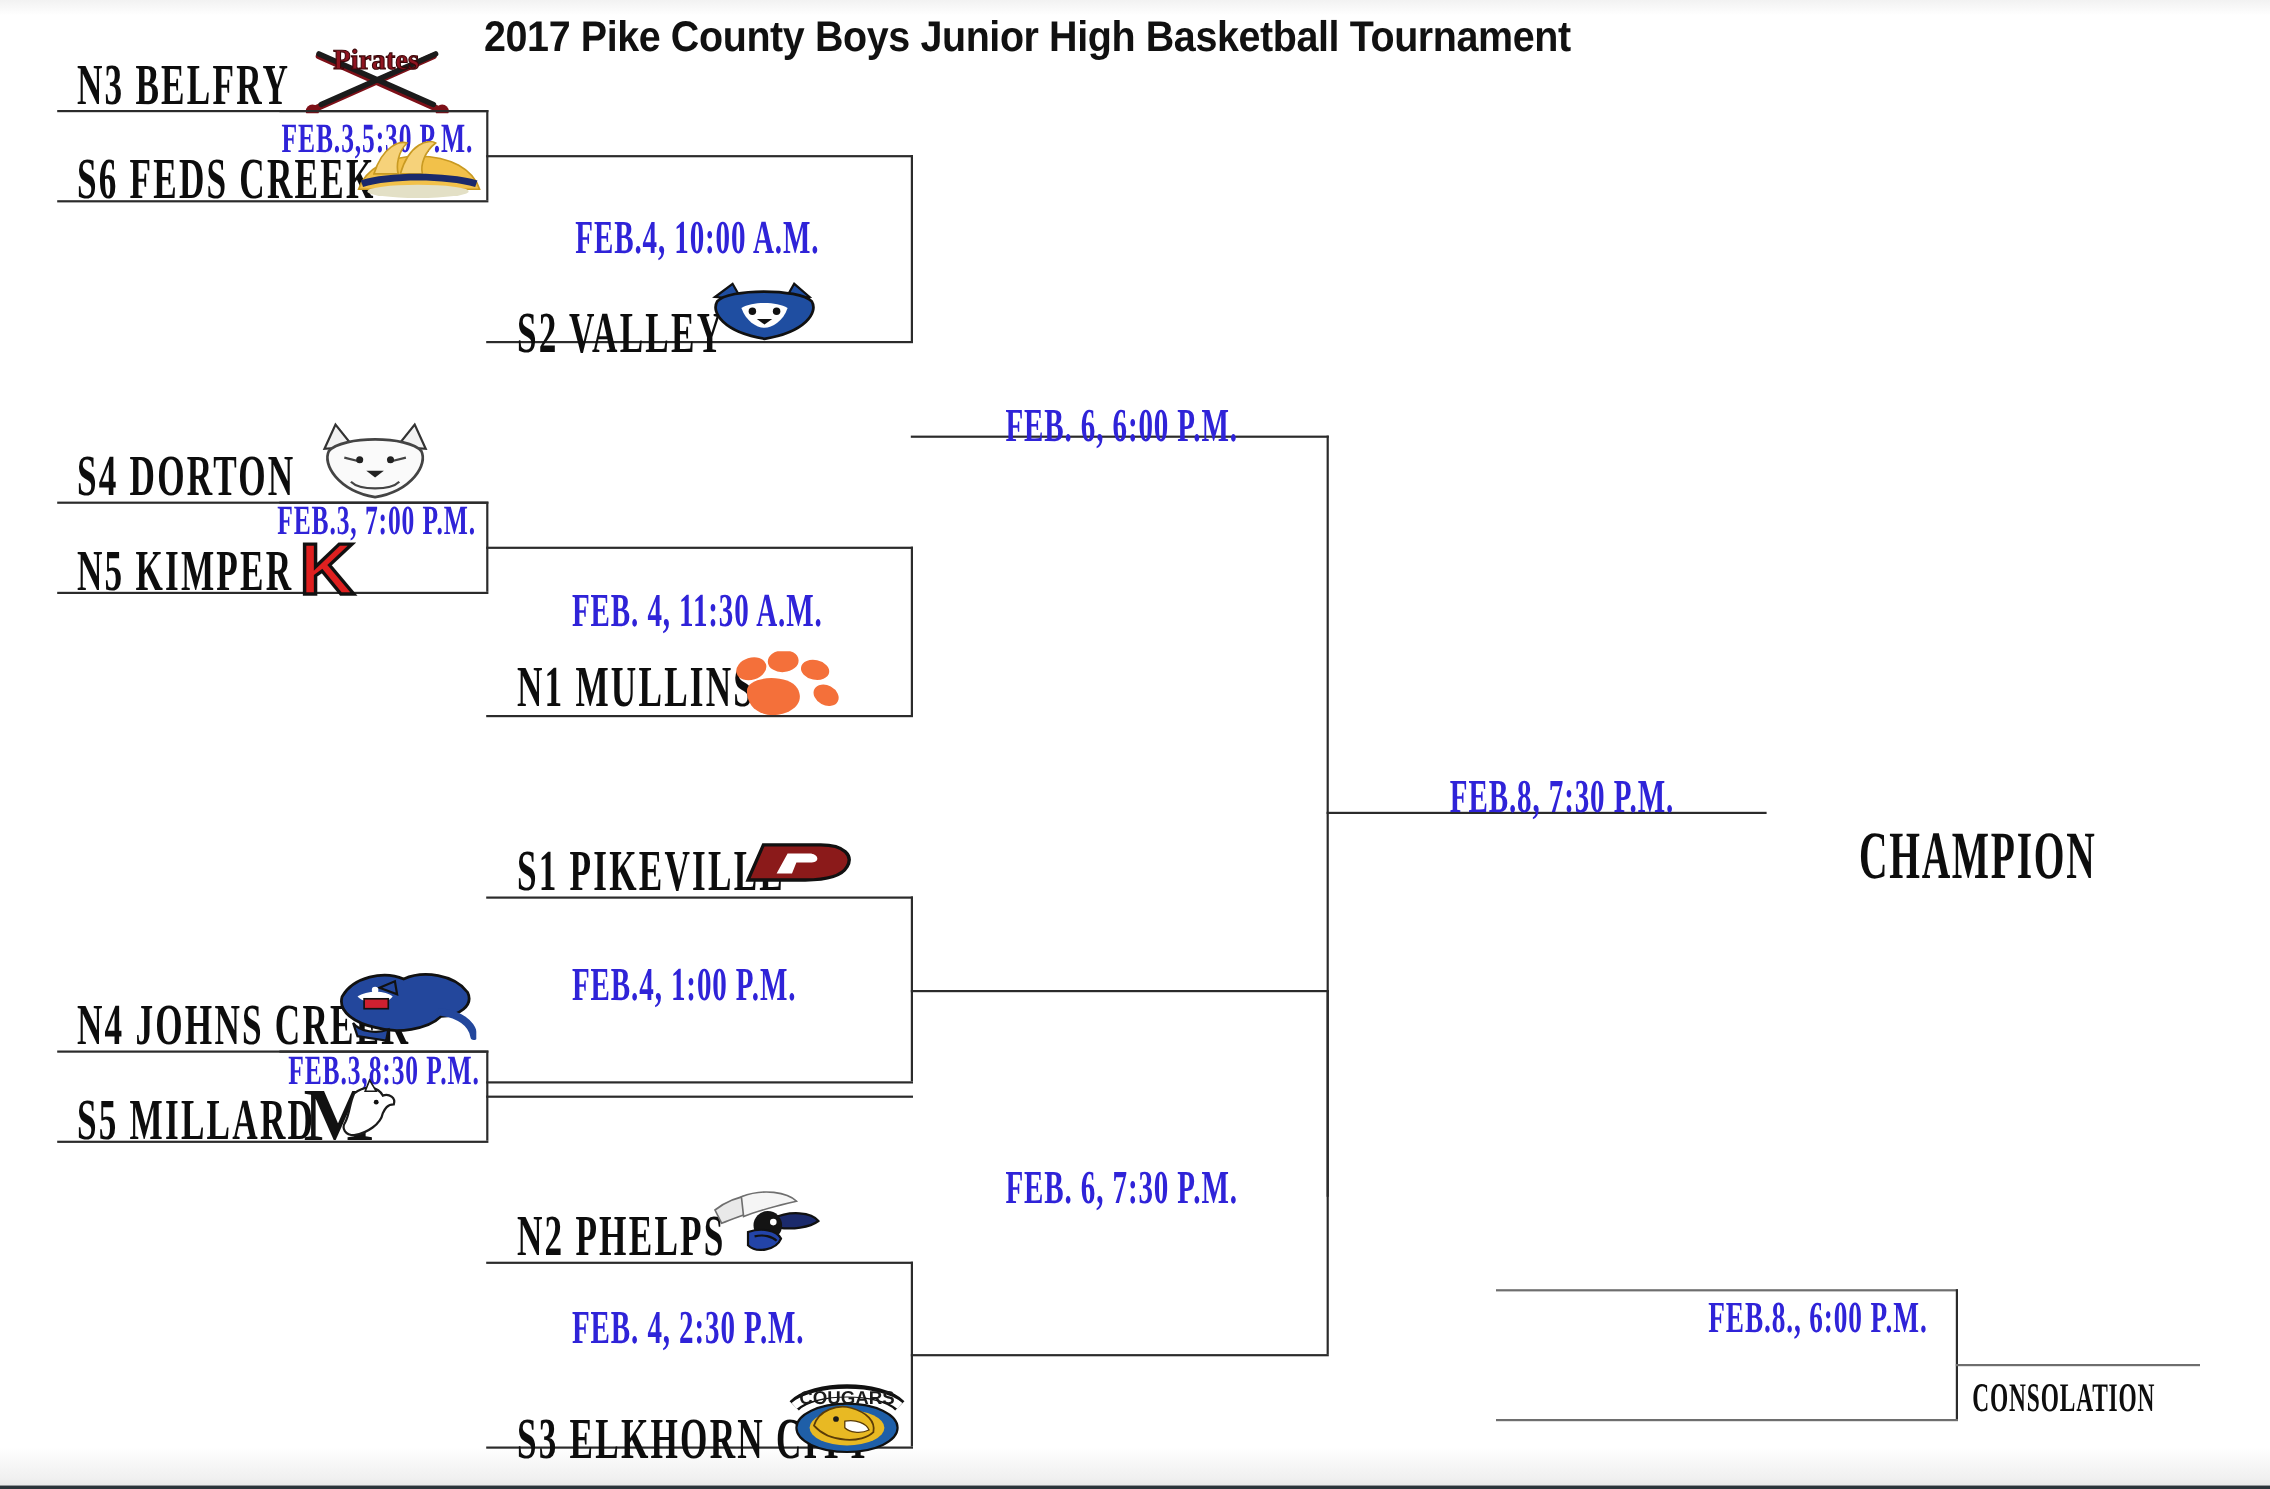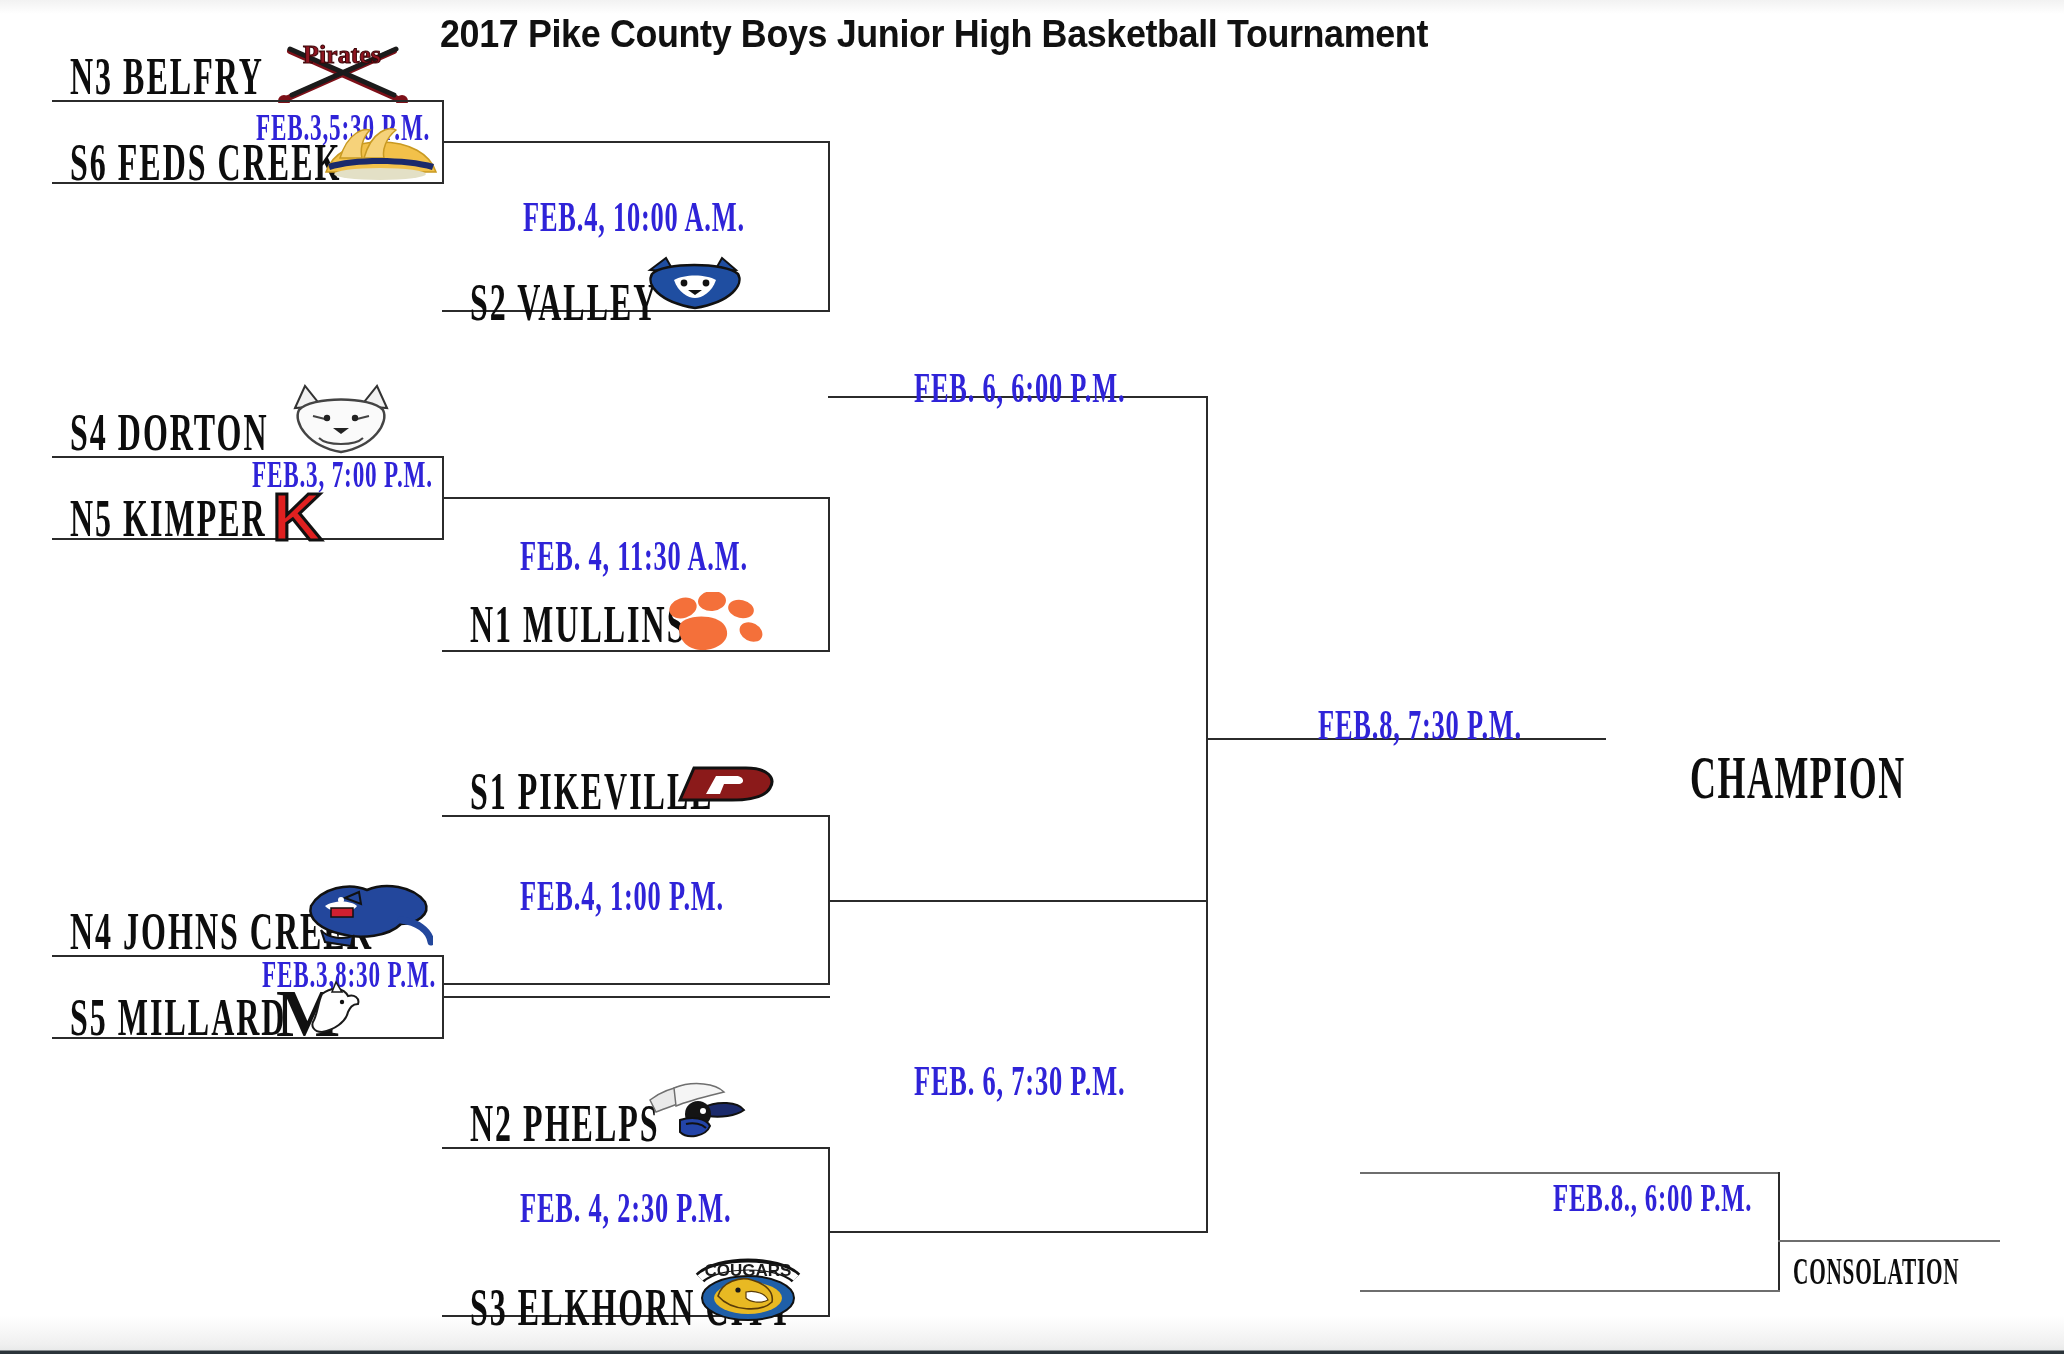--- a/index.html
+++ b/index.html
@@ -267,21 +267,21 @@
   </div>
 
   <div class="h" style="left:442px;top:1147px;width:388px;"></div>
   <div class="v" style="left:828px;top:1147px;height:168px;"></div>
   <div class="h" style="left:442px;top:1315px;width:388px;"></div>
 
   <div class="lbl gt lg" style="left:520px;top:1192px;">FEB. 4, 2:30 P.M.</div>
 
   <div class="lbl team" style="left:470px;top:1288px;">S3  ELKHORN CITY</div>
 
-  <div class="logo" style="left:688px;top:1256px;width:120px;height:66px;">
+  <div class="logo" style="left:710px;top:1256px;width:120px;height:66px;">
     <svg width="120" height="66" viewBox="0 0 120 66">
       <ellipse cx="60" cy="42" rx="46" ry="22" fill="#1f5fa8" stroke="#111" stroke-width="2"></ellipse>
       <ellipse cx="60" cy="42" rx="34" ry="16" fill="#e8b923"></ellipse>
       <path d="M30 40 C34 26 52 20 64 24 C78 28 86 36 84 46 C74 56 44 56 30 40 Z" fill="#e8b923" stroke="#5a3c08" stroke-width="1.6"></path>
       <path d="M58 36 C68 34 78 38 80 44 C72 48 62 46 58 42 Z" fill="#ffffff" stroke="#5a3c08" stroke-width="1.2"></path>
       <circle cx="50" cy="34" r="2.6" fill="#1a1a1a"></circle>
       <path d="M12 22 C30 4 90 4 108 22" fill="none" stroke="#111" stroke-width="12"></path>
       <path d="M12 22 C30 6 90 6 108 22" fill="none" stroke="#ffffff" stroke-width="7"></path>
       <text x="60" y="20" text-anchor="middle" font-family="Liberation Sans, sans-serif" font-weight="bold" font-size="17" fill="#1a1a1a">COUGARS</text>
     </svg>

